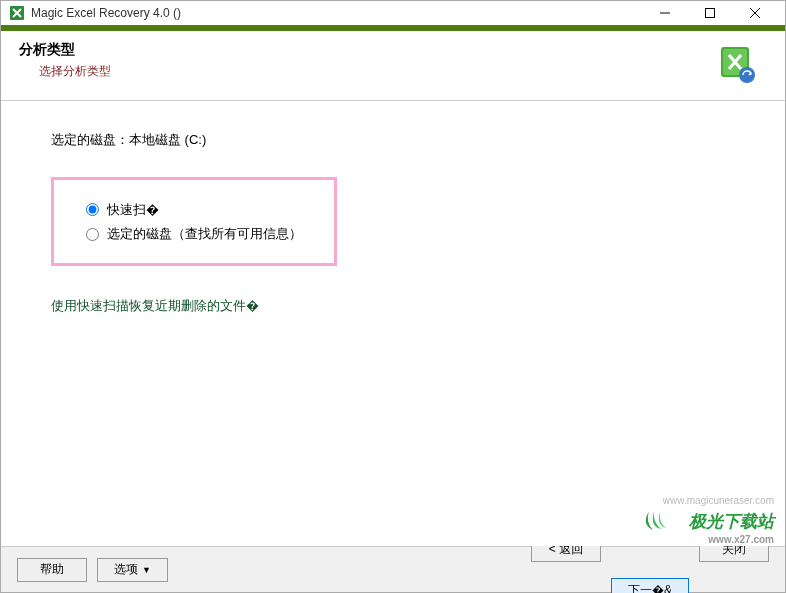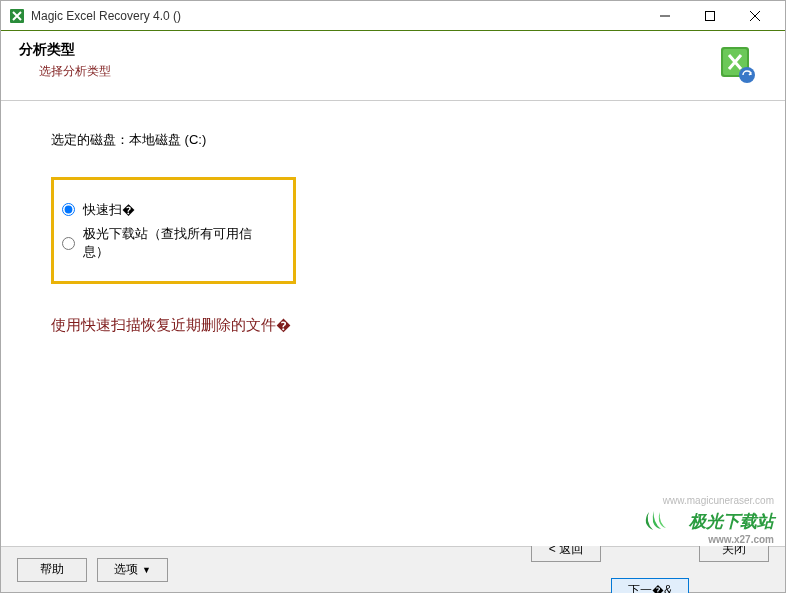--- a/index.html
+++ b/index.html
@@ -23,21 +23,21 @@
       background: #fff;
       display: flex;
       flex-direction: column;
     }
     .titlebar {
       height: 30px;
       background: #fff;
       display: flex;
       align-items: center;
       padding: 0 8px;
-      border-bottom: 1px solid #4d7c0f;
+      border-bottom: 6px solid #4d7c0f;
     }
     .titlebar-icon {
       width: 16px;
       height: 16px;
       margin-right: 6px;
       display: flex;
       align-items: center;
       justify-content: center;
     }
     .titlebar-title {
@@ -89,42 +89,42 @@
       padding: 30px 50px;
       background: #fff;
       position: relative;
     }
     .disk-info {
       font-size: 13px;
       color: #000000;
       margin-bottom: 28px;
     }
     .options-box {
-      border: 3px solid #eab308;
-      padding: 14px 18px 14px 8px;
-      width: 245px;
+      border: 3px solid #f9a8d4;
+      padding: 14px 18px 14px 32px;
+      width: 286px;
       margin-bottom: 30px;
     }
     .radio-option {
       display: flex;
       align-items: center;
       margin: 6px 0;
       cursor: pointer;
     }
     .radio-option input[type="radio"] {
       margin-right: 8px;
       cursor: pointer;
     }
     .radio-label {
       font-size: 13px;
       color: #000;
     }
     .description {
-      font-size: 15px;
-      color: #7f1d1d;
+      font-size: 13px;
+      color: #14532d;
       margin-top: 18px;
     }
     .bottom-bar {
       height: 46px;
       border-top: 1px solid #ccc;
       display: flex;
       align-items: center;
       padding: 0 16px;
       background: #f0f0f0;
     }
@@ -246,21 +246,21 @@
   <div class="content-area">
     <div class="disk-info">选定的磁盘：本地磁盘 (C:)</div>
 
     <div class="options-box">
       <label class="radio-option">
         <input type="radio" name="scantype" checked="" style="">
         <span class="radio-label">快速扫�</span>
       </label>
       <label class="radio-option">
         <input type="radio" name="scantype" style="">
-        <span class="radio-label">极光下载站（查找所有可用信息）</span>
+        <span class="radio-label">选定的磁盘（查找所有可用信息）</span>
       </label>
     </div>
 
     <div class="description">使用快速扫描恢复近期删除的文件�</div>
   </div>
 
   <div class="watermark">
     <div class="watermark-url">www.magicuneraser.com</div>
     <div class="watermark-main">
       <svg class="watermark-logo" width="26" height="26" viewBox="0 0 26 26">

